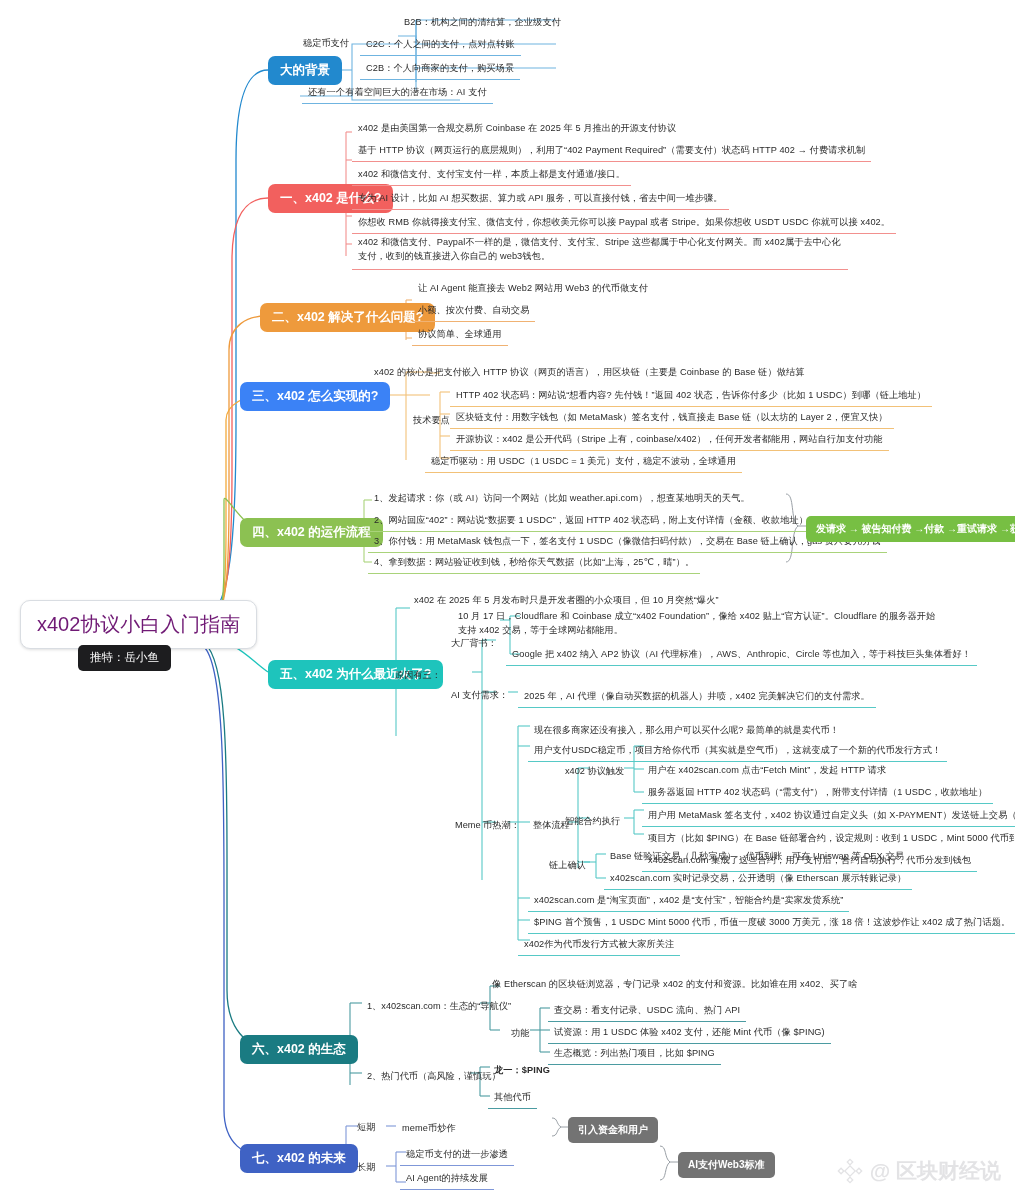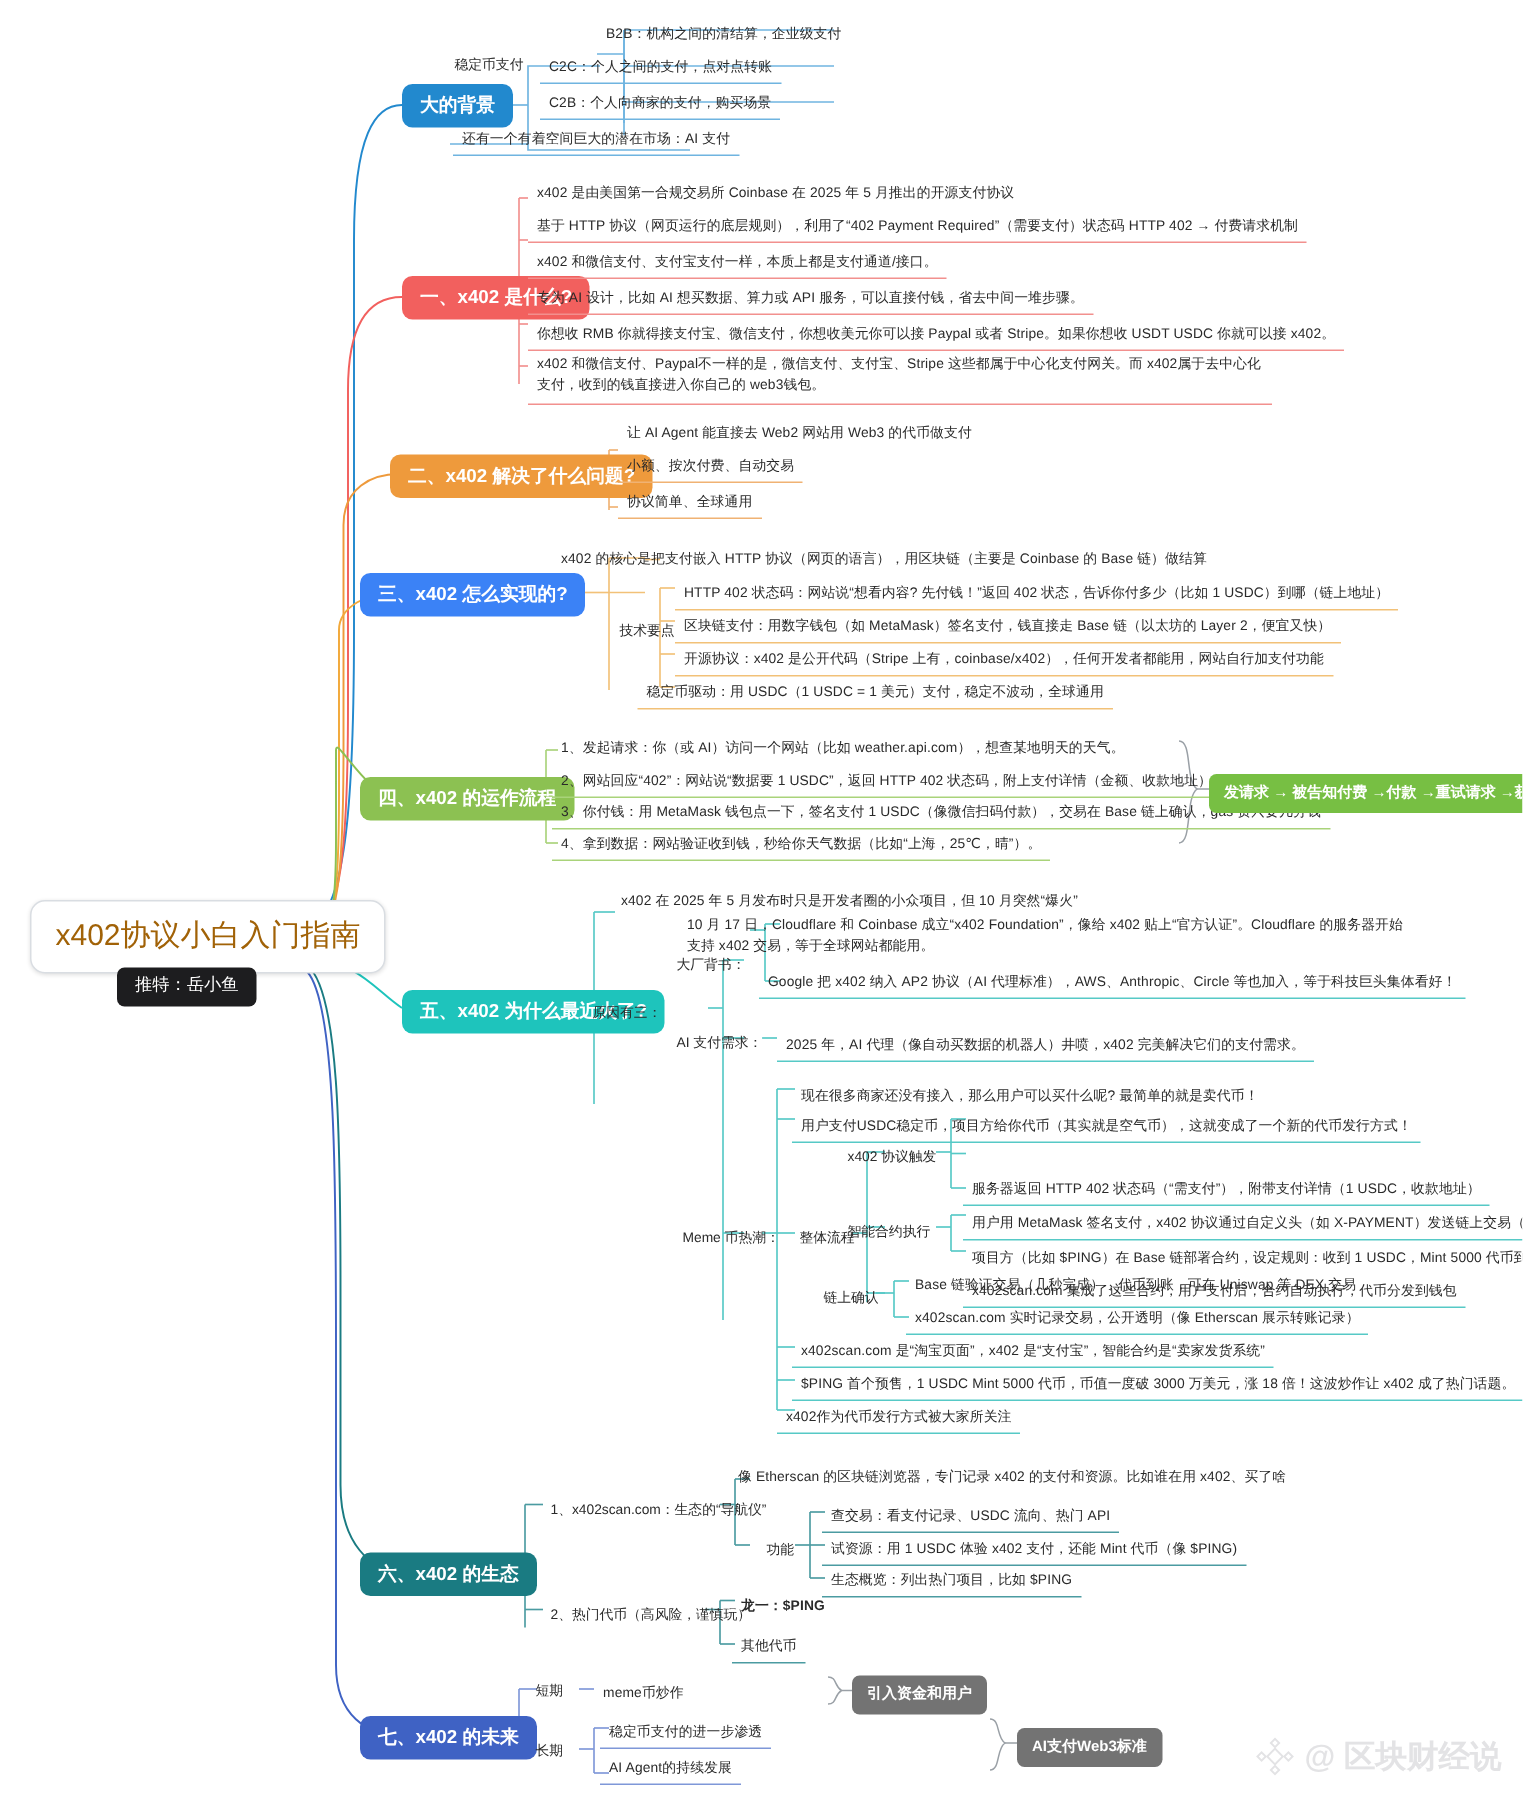--- a/index.html
+++ b/index.html
@@ -25,21 +25,21 @@
     white-space: nowrap;
     line-height: 1.35;
   }
   
   .root {
     background: #ffffff;
     border: 1px solid #d9dde2;
     border-radius: 10px;
     box-shadow: 0 1px 3px rgba(0,0,0,.13);
     font-size: 20px;
-    color: #a16207;
+    color: #701a75;
     padding: 10px 16px;
   }
   .subtitle {
     background: #1d1d1f;
     color: #ffffff;
     border-radius: 5px;
     font-size: 11.5px;
     padding: 5px 12px;
   }
   
@@ -338,20 +338,21 @@
   <div class="node cap" style="left:446px; top:686px;">AI 支付需求：</div>
   <div class="node leaf u-teal" style="left:518px; top:686px;">2025 年，AI 代理（像自动买数据的机器人）井喷，x402 完美解决它们的支付需求。</div>
 
   <div class="node cap" style="left:450px; top:816px;">Meme 币热潮：</div>
   <div class="node leaf plain" style="left:528px; top:720px;">现在很多商家还没有接入，那么用户可以买什么呢? 最简单的就是卖代币！</div>
   <div class="node leaf u-teal" style="left:528px; top:740px;">用户支付USDC稳定币，项目方给你代币（其实就是空气币），这就变成了一个新的代币发行方式！</div>
 
   <div class="node cap" style="left:528px; top:816px;">整体流程</div>
 
   <div class="node cap" style="left:560px; top:762px;">x402 协议触发</div>
+  <div class="node leaf plain" style="left:642px; top:760px;">用户在 x402scan.com 点击“Fetch Mint”，发起 HTTP 请求</div>
   <div class="node leaf u-teal" style="left:642px; top:782px;">服务器返回 HTTP 402 状态码（“需支付”），附带支付详情（1 USDC，收款地址）</div>
   <div class="node leaf u-teal" style="left:642px; top:805px;">用户用 MetaMask 签名支付，x402 协议通过自定义头（如 X-PAYMENT）发送链上交易（USDC 转账）</div>
 
   <div class="node cap" style="left:560px; top:812px;">智能合约执行</div>
   <div class="node leaf plain" style="left:642px; top:828px;">项目方（比如 $PING）在 Base 链部署合约，设定规则：收到 1 USDC，Mint 5000 代币到用户钱包</div>
   <div class="node leaf u-teal" style="left:642px; top:850px;">x402scan.com 集成了这些合约，用户支付后，合约自动执行，代币分发到钱包</div>
 
   <div class="node cap" style="left:544px; top:856px;">链上确认</div>
   <div class="node leaf plain" style="left:604px; top:846px;">Base 链验证交易（几秒完成），代币到账，可在 Uniswap 等 DEX 交易</div>
   <div class="node leaf u-teal" style="left:604px; top:868px;">x402scan.com 实时记录交易，公开透明（像 Etherscan 展示转账记录）</div>

